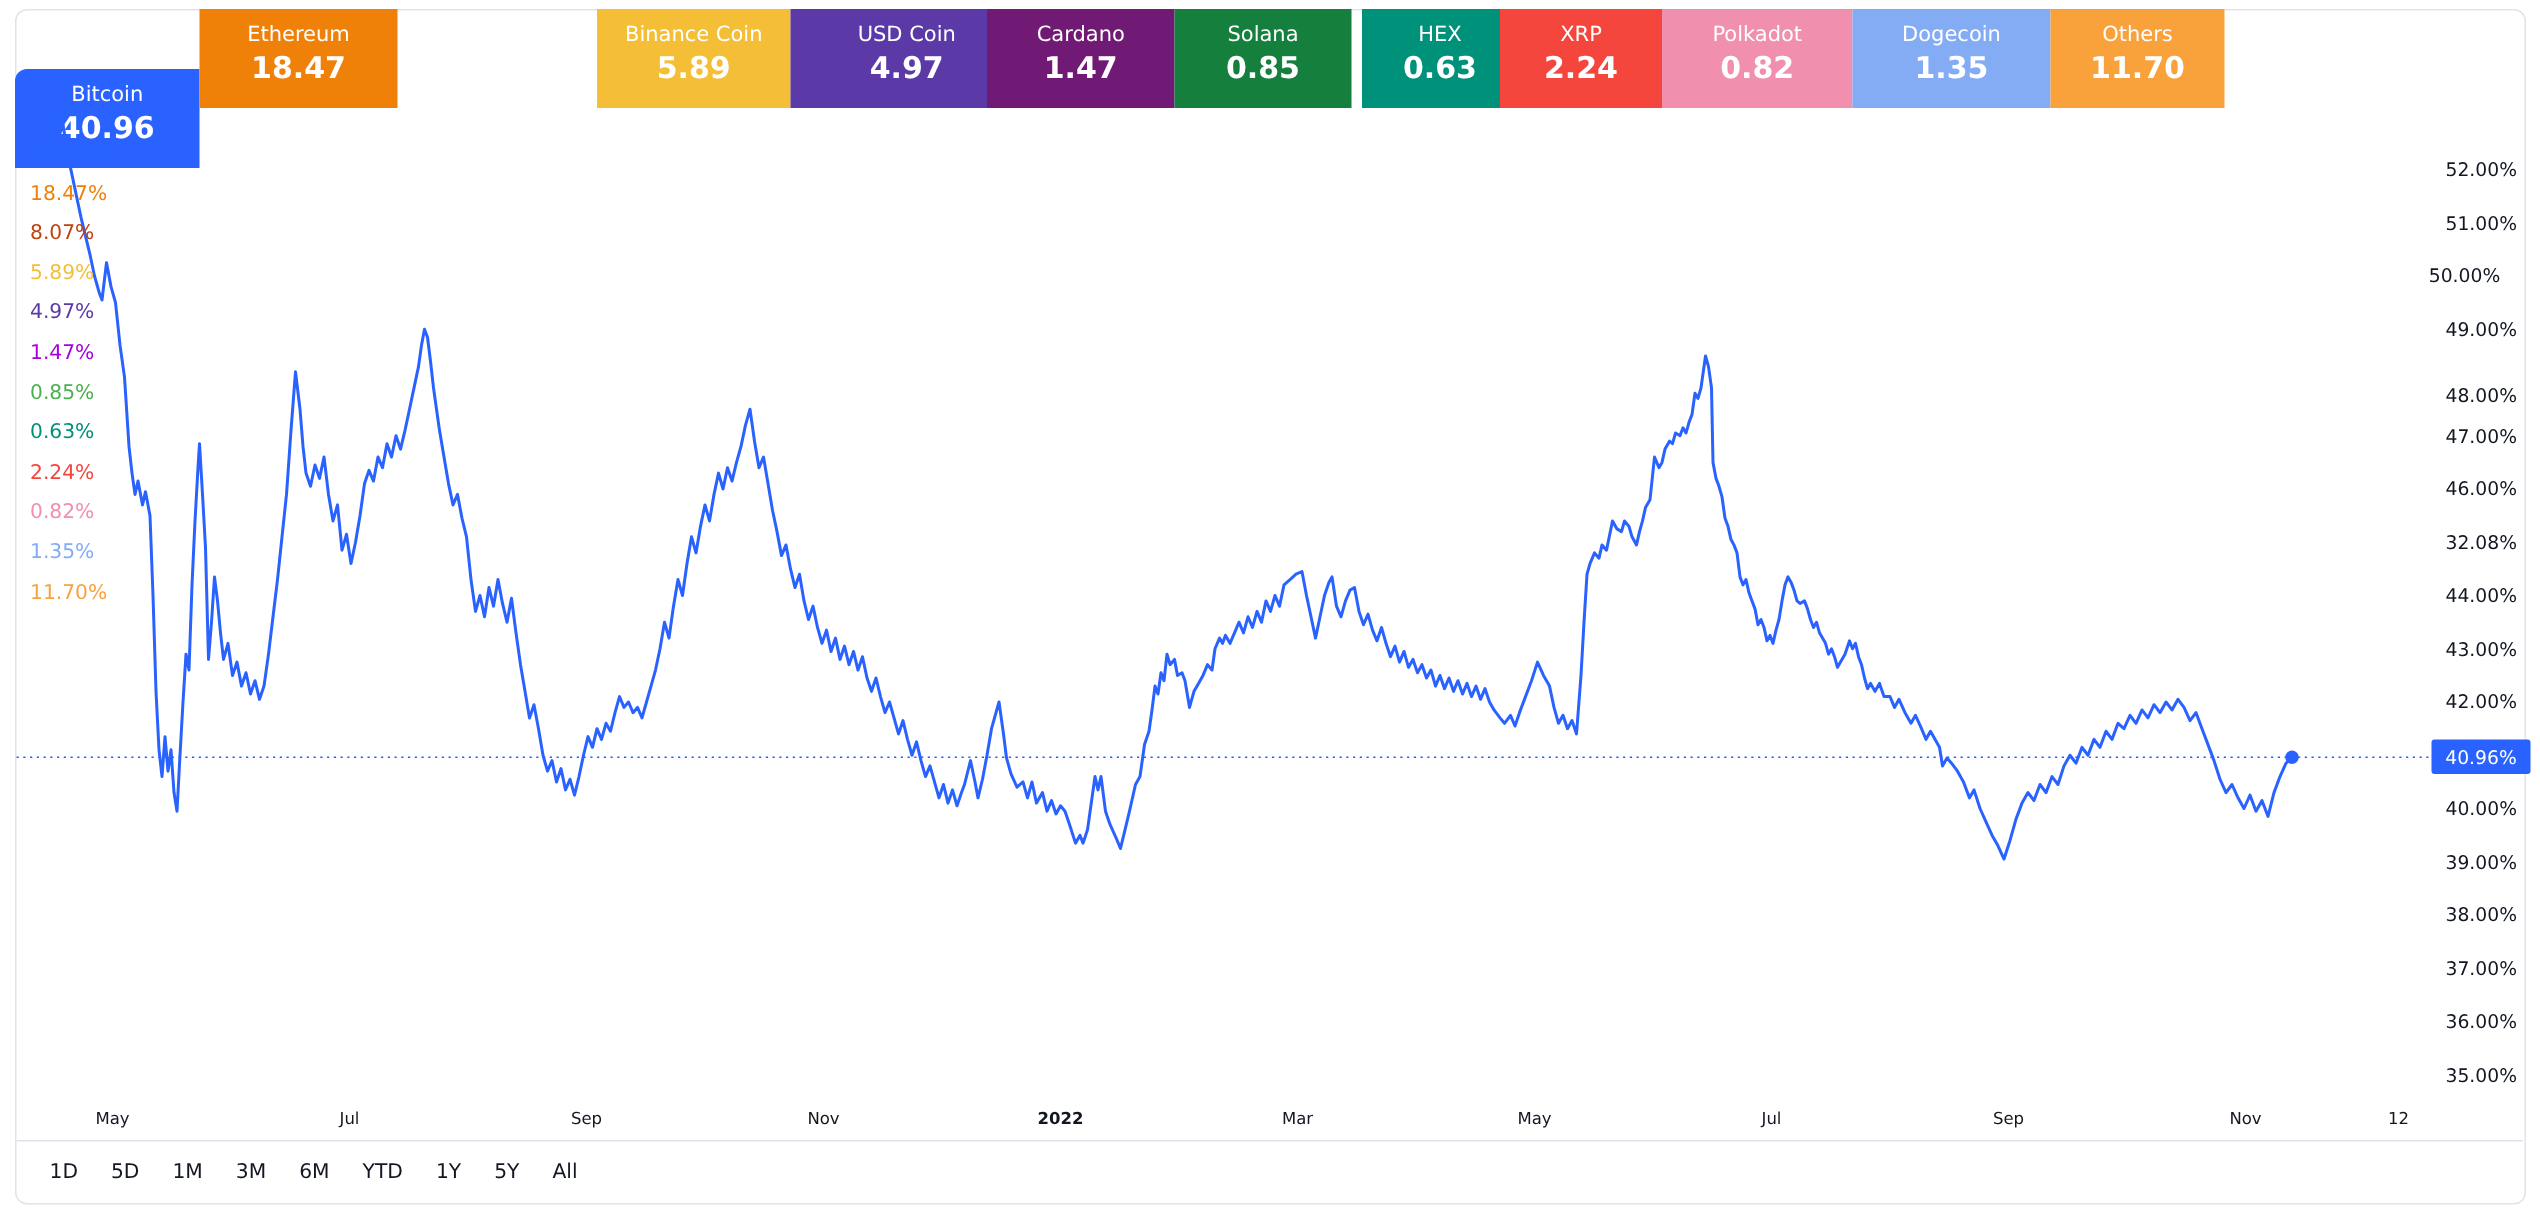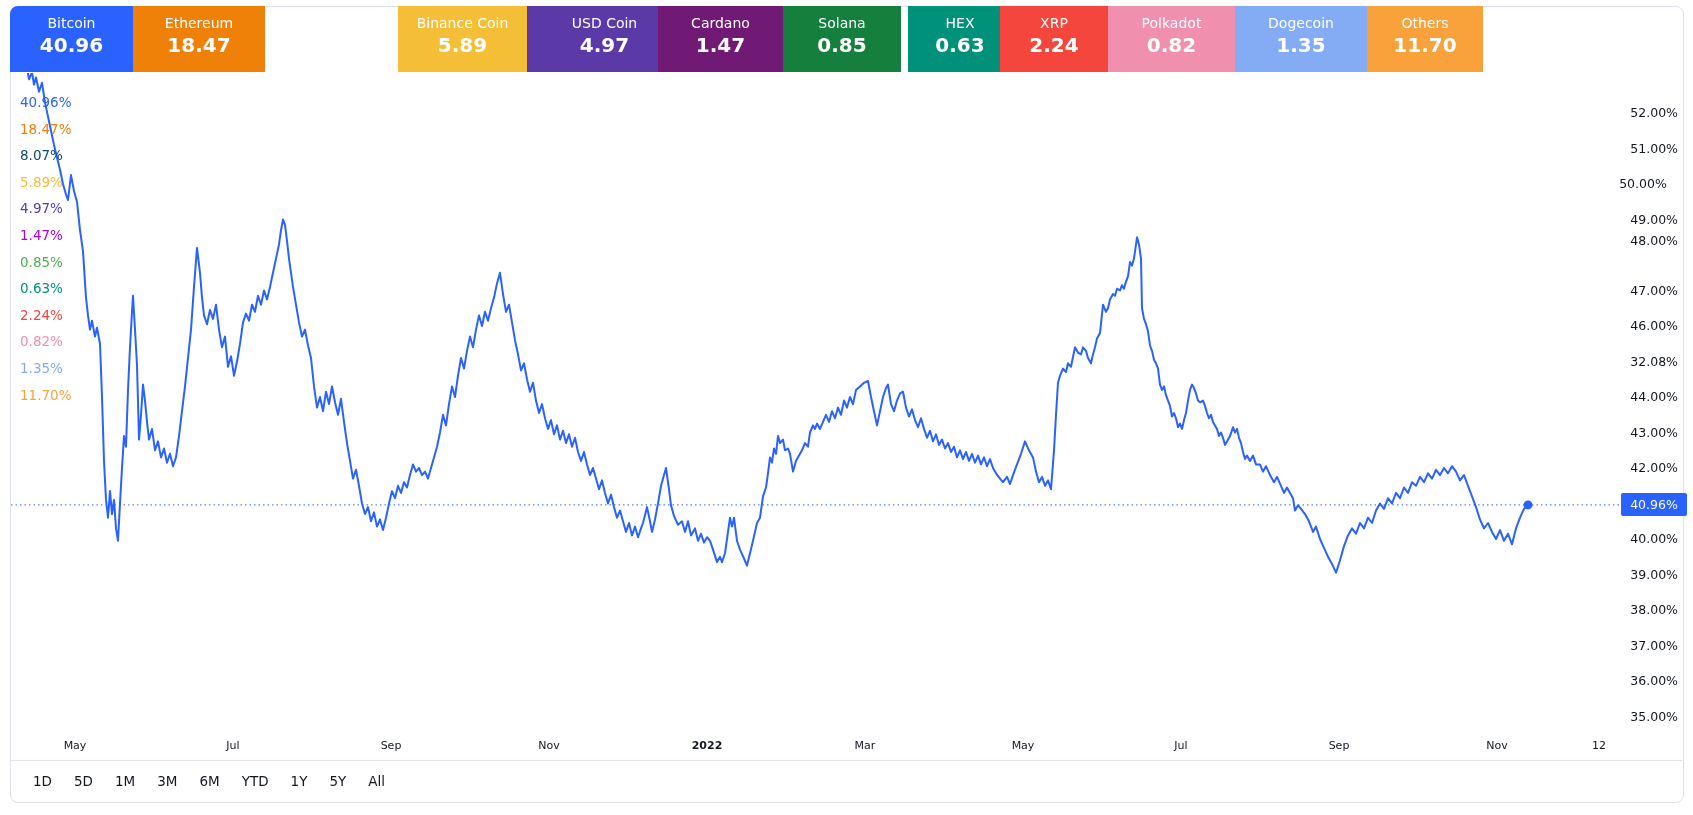--- a/index.html
+++ b/index.html
@@ -54,21 +54,21 @@
     line-height:18px;
   }
 </style>
 </head>
 <body>
 
 <div class="canvas">
   <div class="frame"></div>
 
   <div class="tiles" id="tiles">
-      <div class="tile" style="left: 10px; width: 123px; background: rgb(41, 98, 255); border-top-left-radius: 8px;">
+      <div class="tile" style="left: 10px; width: 123px; background: rgb(41, 98, 255); border-top-left-radius: 8px; margin-top: 40px;">
         <div class="tile-name">Bitcoin</div>
         <div class="tile-value">40.96</div>
       </div>
       <div class="tile" style="left: 133px; width: 132px; background: rgb(239, 129, 9);">
         <div class="tile-name">Ethereum</div>
         <div class="tile-value">18.47</div>
       </div>
       <div class="tile" style="left: 398px; width: 129px; background: rgb(244, 190, 55);">
         <div class="tile-name">Binance Coin</div>
         <div class="tile-value">5.89</div>
@@ -103,21 +103,21 @@
       </div>
       <div class="tile" style="left: 1367px; width: 116px; background: rgb(249, 162, 60);">
         <div class="tile-name">Others</div>
         <div class="tile-value">11.70</div>
       </div>
     </div>
 
   <div class="legend" id="legend">
       <div class="legend-item" style="top: 94px; color: rgb(41, 98, 255);">40.96%</div>
       <div class="legend-item" style="top: 120.6px; color: rgb(239, 129, 9);">18.47%</div>
-      <div class="legend-item" style="top: 147.2px; color: #0c4a6e;">8.07%</div>
+      <div class="legend-item" style="top: 147.2px; color: #c2410c;">8.07%</div>
       <div class="legend-item" style="top: 173.8px; color: rgb(244, 190, 55);">5.89%</div>
       <div class="legend-item" style="top: 200.4px; color: rgb(91, 58, 168);">4.97%</div>
       <div class="legend-item" style="top: 227px; color: rgb(167, 2, 218);">1.47%</div>
       <div class="legend-item" style="top: 253.6px; color: rgb(76, 175, 80);">0.85%</div>
       <div class="legend-item" style="top: 280.2px; color: rgb(0, 145, 123);">0.63%</div>
       <div class="legend-item" style="top: 306.8px; color: rgb(245, 70, 61);">2.24%</div>
       <div class="legend-item" style="top: 333.4px; color: rgb(240, 143, 174);">0.82%</div>
       <div class="legend-item" style="top: 360px; color: rgb(132, 172, 245);">1.35%</div>
       <div class="legend-item" style="top: 386.6px; color: rgb(249, 162, 60);">11.70%</div>
     </div>
@@ -131,21 +131,21 @@
     <line id="current-line" x1="11" x2="1620" stroke="#2962FF" stroke-width="1" stroke-dasharray="1.5 3" y1="504.9" y2="504.9"></line>
     <polyline id="series-line" fill="none" stroke-width="2" stroke-linejoin="round" stroke-linecap="round" clip-path="url(#plot-clip)" stroke="#2962FF" points="26,63.3 29,79.3 32,72.2 34,84.6 36,77.5 39,91.7 42,82.8 45,102.4 48,116.6 51,130.8 54,144.9 57,157.4 60,169.8 63,184.0 66,194.6 68,200.0 71,175.1 74,191.1 77,201.8 80,230.1 83,251.4 86,297.6 88,315.4 90,329.6 92,320.7 95,336.6 97,327.8 100,343.8 102,397.0 104,460.9 106,499.9 108,517.7 110,491.1 112,514.1 114,499.9 116,528.4 118,540.8 120,503.5 122,468.0 124,436.1 126,446.7 128,389.9 130,347.3 132,311.8 133,295.8 135,329.6 137,365.1 139,439.6 141,414.8 143,384.6 145,400.6 147,421.9 149,439.6 152,428.9 155,450.3 158,441.4 161,457.4 164,448.5 167,462.7 170,453.8 173,466.2 176,457.4 179,436.1 182,411.2 185,386.4 188,357.9 191,329.6 194,286.9 197,247.9 200,272.8 202,297.6 204,315.4 207,324.2 210,310.0 213,318.9 216,304.7 219,329.6 222,347.3 225,336.6 228,366.8 231,356.2 234,375.7 237,361.5 240,343.8 243,322.4 246,313.6 249,320.7 252,304.7 255,311.8 258,295.8 261,304.7 264,290.5 267,299.4 270,286.9 273,272.8 276,258.6 279,244.4 281,230.1 283,219.5 285,224.8 287,240.8 289,258.6 291,272.8 293,286.9 296,304.7 299,322.4 302,336.6 305,329.6 308,345.5 311,357.9 314,386.4 317,407.6 320,397.0 323,411.2 326,391.7 329,404.1 332,386.4 335,402.3 338,414.8 341,398.8 344,421.9 347,443.1 350,460.9 353,478.6 356,469.8 359,485.8 362,503.5 365,514.1 368,507.1 371,521.3 374,512.4 377,526.6 380,519.5 383,530.1 386,517.7 389,503.5 392,491.1 395,498.2 398,485.8 401,492.9 404,482.2 407,487.5 410,475.1 413,464.4 416,471.6 419,468.0 422,475.1 425,471.6 428,478.6 431,468.0 434,457.4 437,446.7 440,432.5 443,414.8 446,425.4 449,404.1 452,386.4 455,397.0 458,375.7 461,357.9 464,368.6 467,350.9 470,336.6 473,347.3 476,329.6 479,315.4 482,326.0 485,311.8 488,320.7 491,308.3 494,297.6 497,283.4 500,272.8 503,294.1 506,311.8 509,304.7 512,322.4 515,340.2 518,354.4 521,370.4 524,363.3 527,379.3 530,391.7 533,382.8 536,400.6 539,413.0 542,404.1 545,418.3 548,428.9 551,420.1 554,434.3 557,425.4 560,439.6 563,430.7 566,443.1 569,434.3 572,446.7 575,437.8 578,452.0 581,460.9 584,452.0 587,464.4 590,475.1 593,468.0 596,478.6 599,489.3 602,480.4 605,492.9 608,503.5 611,494.6 614,507.1 617,517.7 620,510.6 623,521.3 626,531.9 629,523.0 632,535.4 635,526.6 638,537.2 641,528.4 643,523.0 647,507.1 650,521.3 652,531.9 655,519.5 658,503.5 661,485.8 664,475.1 666,468.0 669,489.3 671,505.3 674,515.9 678,524.8 682,521.3 685,531.9 688,521.3 691,535.4 695,528.4 698,540.8 701,533.7 704,542.6 707,537.2 710,540.8 713,549.6 717,562.1 720,556.8 722,562.1 725,553.2 727,539.0 730,517.7 732,526.6 734,517.7 737,540.8 740,549.6 744,558.5 747,565.6 750,553.2 753,540.8 757,523.0 760,517.7 763,496.4 766,487.5 768,473.3 770,457.4 772,462.7 774,448.5 776,453.8 778,436.1 780,443.1 783,439.6 785,450.3 788,448.5 790,453.8 793,471.6 796,460.9 799,455.6 802,450.3 805,443.1 808,446.7 810,432.5 813,425.4 815,428.9 817,423.6 820,428.9 823,421.9 826,414.8 829,421.9 832,411.2 835,418.3 838,407.6 841,414.8 844,400.6 847,407.6 850,397.0 853,404.1 856,389.9 860,386.4 864,382.8 868,381.0 871,397.0 874,411.2 877,425.4 880,411.2 883,397.0 886,388.1 888,384.6 891,404.1 894,411.2 897,400.6 900,393.4 903,391.7 906,407.6 909,416.5 912,409.4 915,420.1 918,427.2 921,418.3 924,428.9 927,437.8 930,430.7 933,441.4 936,434.3 939,444.9 942,439.6 945,448.5 948,443.1 951,452.0 954,446.7 957,457.4 960,450.3 963,459.1 966,452.0 969,460.9 972,453.8 975,462.7 978,455.6 981,464.4 984,457.4 987,466.2 990,459.1 993,468.0 996,473.3 1000,478.6 1003,482.2 1007,476.9 1010,484.0 1013,475.1 1017,464.4 1021,453.8 1025,441.4 1029,450.3 1033,457.4 1036,471.6 1039,482.2 1042,476.9 1045,485.8 1048,480.4 1051,489.3 1054,450.3 1056,414.8 1058,382.8 1060,375.7 1063,368.6 1066,372.1 1068,363.3 1071,366.8 1075,347.3 1078,352.6 1081,354.4 1083,347.3 1086,350.9 1088,357.9 1091,363.3 1093,354.4 1095,347.3 1097,338.4 1100,333.1 1103,304.7 1106,311.8 1108,308.3 1110,299.4 1113,294.1 1115,295.8 1117,288.7 1120,290.5 1122,285.2 1124,288.7 1126,281.6 1128,276.3 1130,262.1 1132,265.6 1134,258.6 1137,237.3 1139,244.4 1141,258.6 1142,308.3 1144,318.9 1146,324.2 1148,331.3 1150,345.5 1152,350.9 1154,359.7 1156,363.3 1158,368.6 1160,384.6 1162,389.9 1164,386.4 1166,395.2 1168,400.6 1170,405.9 1172,416.5 1174,413.0 1176,418.3 1178,427.2 1180,423.6 1182,428.9 1184,420.1 1186,413.0 1188,400.6 1190,389.9 1192,384.6 1194,388.1 1196,393.4 1198,400.6 1200,402.3 1203,400.6 1205,405.9 1207,413.0 1209,418.3 1211,414.8 1213,421.9 1217,428.9 1219,436.1 1221,432.5 1223,437.8 1225,444.9 1227,441.4 1230,436.1 1233,427.2 1235,432.5 1237,428.9 1239,437.8 1241,443.1 1243,452.0 1245,459.1 1247,455.6 1250,460.9 1253,455.6 1256,464.4 1260,464.4 1263,471.6 1266,466.2 1270,475.1 1274,482.2 1277,476.9 1281,485.8 1284,492.9 1287,487.5 1290,492.9 1293,498.2 1295,510.6 1298,505.3 1301,508.8 1305,514.1 1309,521.3 1313,531.9 1316,526.6 1320,539.0 1324,547.9 1328,556.8 1332,563.9 1336,572.7 1340,560.3 1344,546.1 1348,535.4 1352,528.4 1356,533.7 1360,523.0 1364,528.4 1368,517.7 1372,523.0 1376,510.6 1380,503.5 1384,508.8 1388,498.2 1392,503.5 1396,492.9 1400,498.2 1404,487.5 1408,492.9 1412,482.2 1416,485.8 1420,476.9 1424,482.2 1428,473.3 1432,478.6 1436,469.8 1440,475.1 1444,468.0 1448,473.3 1452,466.2 1456,471.6 1460,480.4 1464,475.1 1468,485.8 1472,496.4 1476,507.1 1480,519.5 1484,528.4 1488,523.0 1492,531.9 1496,539.0 1500,530.1 1504,540.8 1508,533.7 1512,544.3 1516,528.4 1520,517.7 1524,508.8 1528,504.9"></polyline>
     <circle id="last-dot" r="4.5" cx="1528" cy="504.9" fill="#2962FF"></circle>
   </svg>
 
   <div id="y-axis">
       <div class="y-tick" style="top: 105px;">52.00%</div>
       <div class="y-tick" style="top: 140.5px;">51.00%</div>
       <div class="y-tick" style="top: 176px; text-align: center;">50.00%</div>
       <div class="y-tick" style="top: 211.5px;">49.00%</div>
-      <div class="y-tick" style="top: 233px;">48.00%</div>
+      <div class="y-tick" style="top: 256px;">48.00%</div>
       <div class="y-tick" style="top: 282.5px;">47.00%</div>
       <div class="y-tick" style="top: 318px;">46.00%</div>
       <div class="y-tick" style="top: 353.5px;">32.08%</div>
       <div class="y-tick" style="top: 389px;">44.00%</div>
       <div class="y-tick" style="top: 424.5px;">43.00%</div>
       <div class="y-tick" style="top: 460px;">42.00%</div>
       <div class="y-tick" style="top: 531px;">40.00%</div>
       <div class="y-tick" style="top: 566.5px;">39.00%</div>
       <div class="y-tick" style="top: 602px;">38.00%</div>
       <div class="y-tick" style="top: 637.5px;">37.00%</div>

